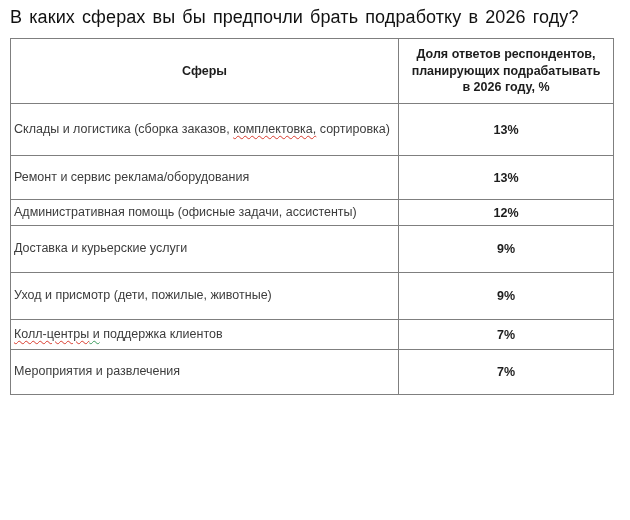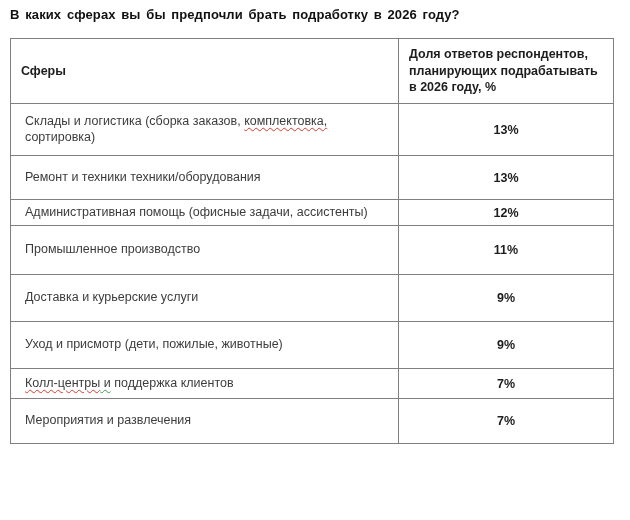--- a/index.html
+++ b/index.html
@@ -15,22 +15,22 @@
   .page {
     position: relative;
     width: 630px;
     height: 520px;
   }
   .page-title {
     position: absolute;
     left: 10px;
     top: 7px;
     width: 610px;
-    font-size: 13px;
-    font-weight: bold;
+    font-size: 18px;
+    font-weight: normal;
     color: #111111;
     word-spacing: 2px;
     letter-spacing: 0.1px;
   }
   table.survey-table {
     position: absolute;
     left: 10px;
     top: 38px;
     width: 603px;
     border-collapse: collapse;
@@ -39,31 +39,31 @@
   .survey-table col.col-sphere { width: 388px; }
   .survey-table col.col-share  { width: 215px; }
   .survey-table th, .survey-table td {
     border: 1px solid var(--border-color, #7f7f7f);
     vertical-align: middle;
   }
   .survey-table th {
     font-size: 12.5px;
     font-weight: bold;
     color: #1d1d1d;
-    text-align: left;
+    text-align: center;
     padding: 4px 10px;
     line-height: 1.35;
     height: 65px;
   }
   .sphere-cell {
     font-size: 12.5px;
     font-weight: normal;
     color: #3c3c3c;
     text-align: left;
-    padding: 2px 6px 2px 14px;
+    padding: 2px 6px 2px 3px;
     line-height: 1.25;
   }
   .share-cell {
     font-size: 12.5px;
     font-weight: bold;
     color: #1d1d1d;
     text-align: center;
     padding: 2px 15px;
   }
   .squiggle-red {
@@ -97,30 +97,26 @@
         <th>Сферы</th>
         <th>Доля ответов респондентов, планирующих подрабатывать в 2026 году, %</th>
       </tr>
     </thead>
     <tbody id="rows">
         <tr style="height: 52px;">
           <td class="sphere-cell"><span>Склады и логистика (сборка заказов, </span><span class="squiggle-red">комплектовка,</span><span> сортировка)</span></td>
           <td class="share-cell">13%</td>
         </tr>
         <tr style="height: 44px;">
-          <td class="sphere-cell"><span>Ремонт и техники техники/оборудования</span></td>
+          <td class="sphere-cell"><span>Ремонт и сервис реклама/оборудования</span></td>
           <td class="share-cell">13%</td>
         </tr>
         <tr style="height: 26px; margin-top: 8px;">
           <td class="sphere-cell"><span>Административная помощь (офисные задачи, ассистенты)</span></td>
           <td class="share-cell">12%</td>
-        </tr>
-        <tr style="height: 49px;">
-          <td class="sphere-cell"><span>Промышленное производство</span></td>
-          <td class="share-cell">11%</td>
         </tr>
         <tr style="height: 47px;">
           <td class="sphere-cell"><span>Доставка и курьерские услуги</span></td>
           <td class="share-cell">9%</td>
         </tr>
         <tr style="height: 47px; margin-left: 40px;">
           <td class="sphere-cell"><span>Уход и присмотр (дети, пожилые, животные)</span></td>
           <td class="share-cell">9%</td>
         </tr>
         <tr style="height: 30px;">

